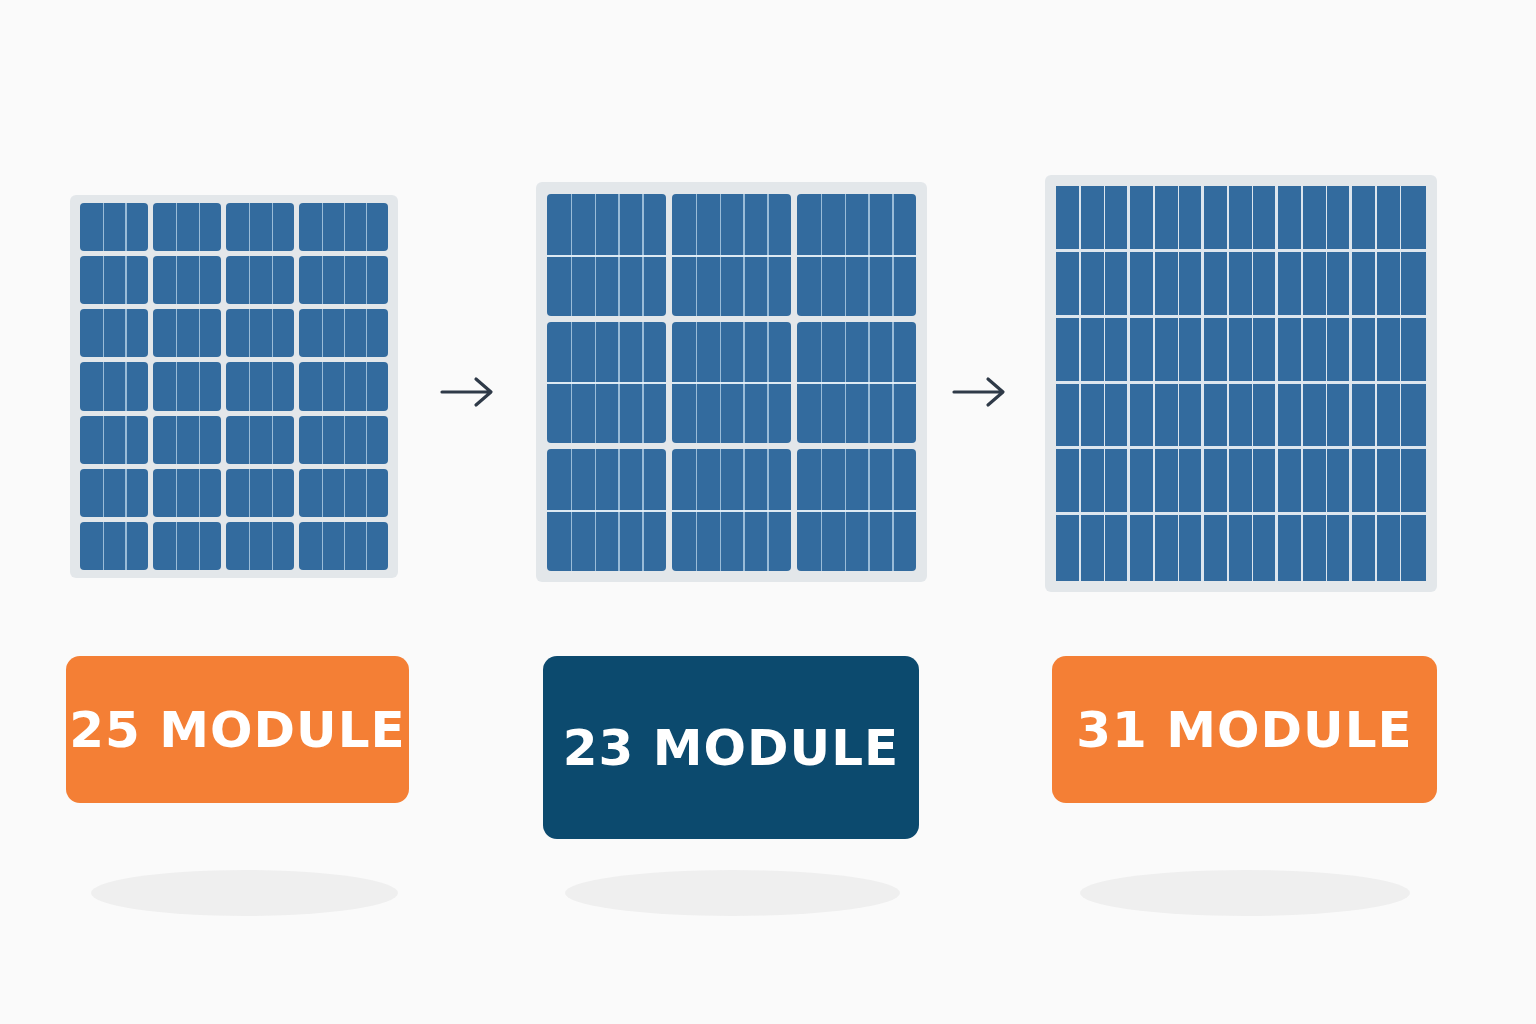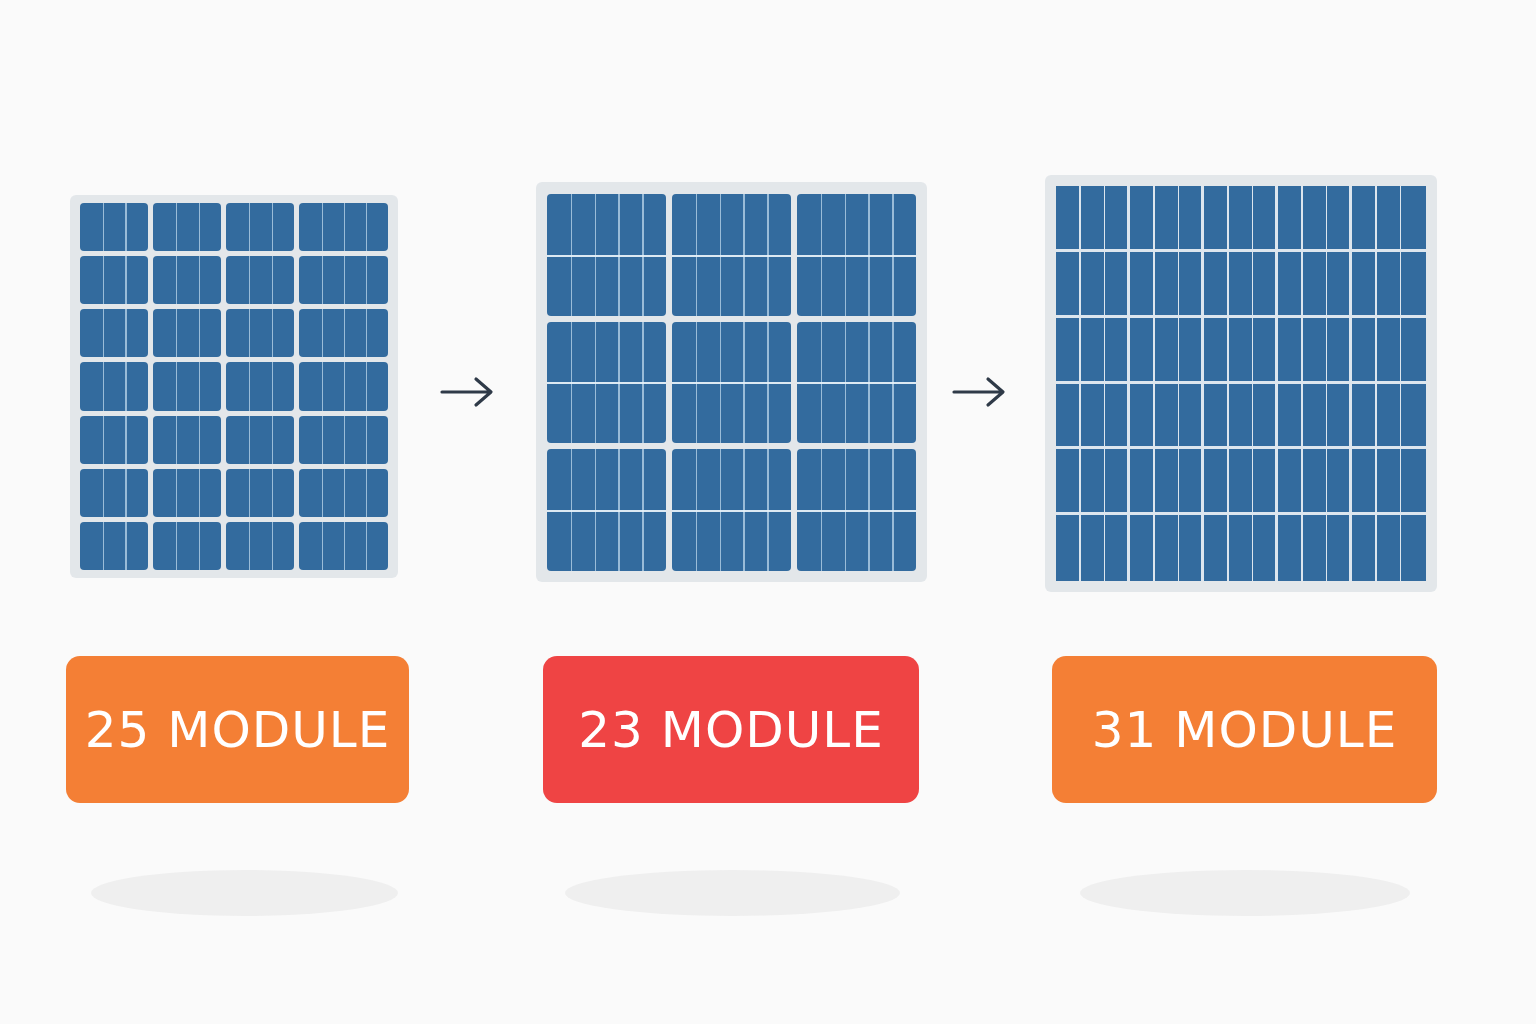--- a/index.html
+++ b/index.html
@@ -29,21 +29,21 @@
       background: rgba(190,215,235,0.75);
     }
     .cell .hline {
       position: absolute; left: 0; right: 0; height: 2px;
       background: rgba(230,240,248,0.95);
     }
     .label {
       position: absolute;
       border-radius: 14px;
       color: #ffffff;
-      font-weight: normal;
+      font-weight: bold;
       font-size: 50px;
       display: flex; align-items: center; justify-content: center;
       letter-spacing: 1px;
     }
     .shadow {
       position: absolute;
       background: #efefef;
       border-radius: 50%;
     }
     .arrow { position: absolute; }
@@ -342,21 +342,21 @@
       <div class="cell" style="border-radius: 0px; margin-right: 3px; margin-bottom: 0px;"></div>
       <div class="cell" style="border-radius: 0px; margin-right: 1.5px; margin-bottom: 0px;"></div>
       <div class="cell" style="border-radius: 0px; margin-right: 1.5px; margin-bottom: 0px;"></div>
       <div class="cell" style="border-radius: 0px; margin-right: 0px; margin-bottom: 0px;"></div>
     </div>
 </div>
 
 <div class="label" style="left:66px; top:656px; width:343px; height:147px; background:#f47f35;">
   <span>25 MODULE</span>
 </div>
-<div class="label" style="left:543px; top:656px; width:376px; height:147px; background:#ef4444;">
+<div class="label" style="left:543px; top:656px; width:376px; height:183px; background:#0c4a6e;">
   <span>23 MODULE</span>
 </div>
 <div class="label" style="left:1052px; top:656px; width:385px; height:147px; background:#f47f35;">
   <span>31 MODULE</span>
 </div>
 
 <div class="shadow" style="left:91px; top:870px; width:307px; height:46px;"></div>
 <div class="shadow" style="left:565px; top:870px; width:335px; height:46px;"></div>
 <div class="shadow" style="left:1080px; top:870px; width:330px; height:46px;"></div>
 

